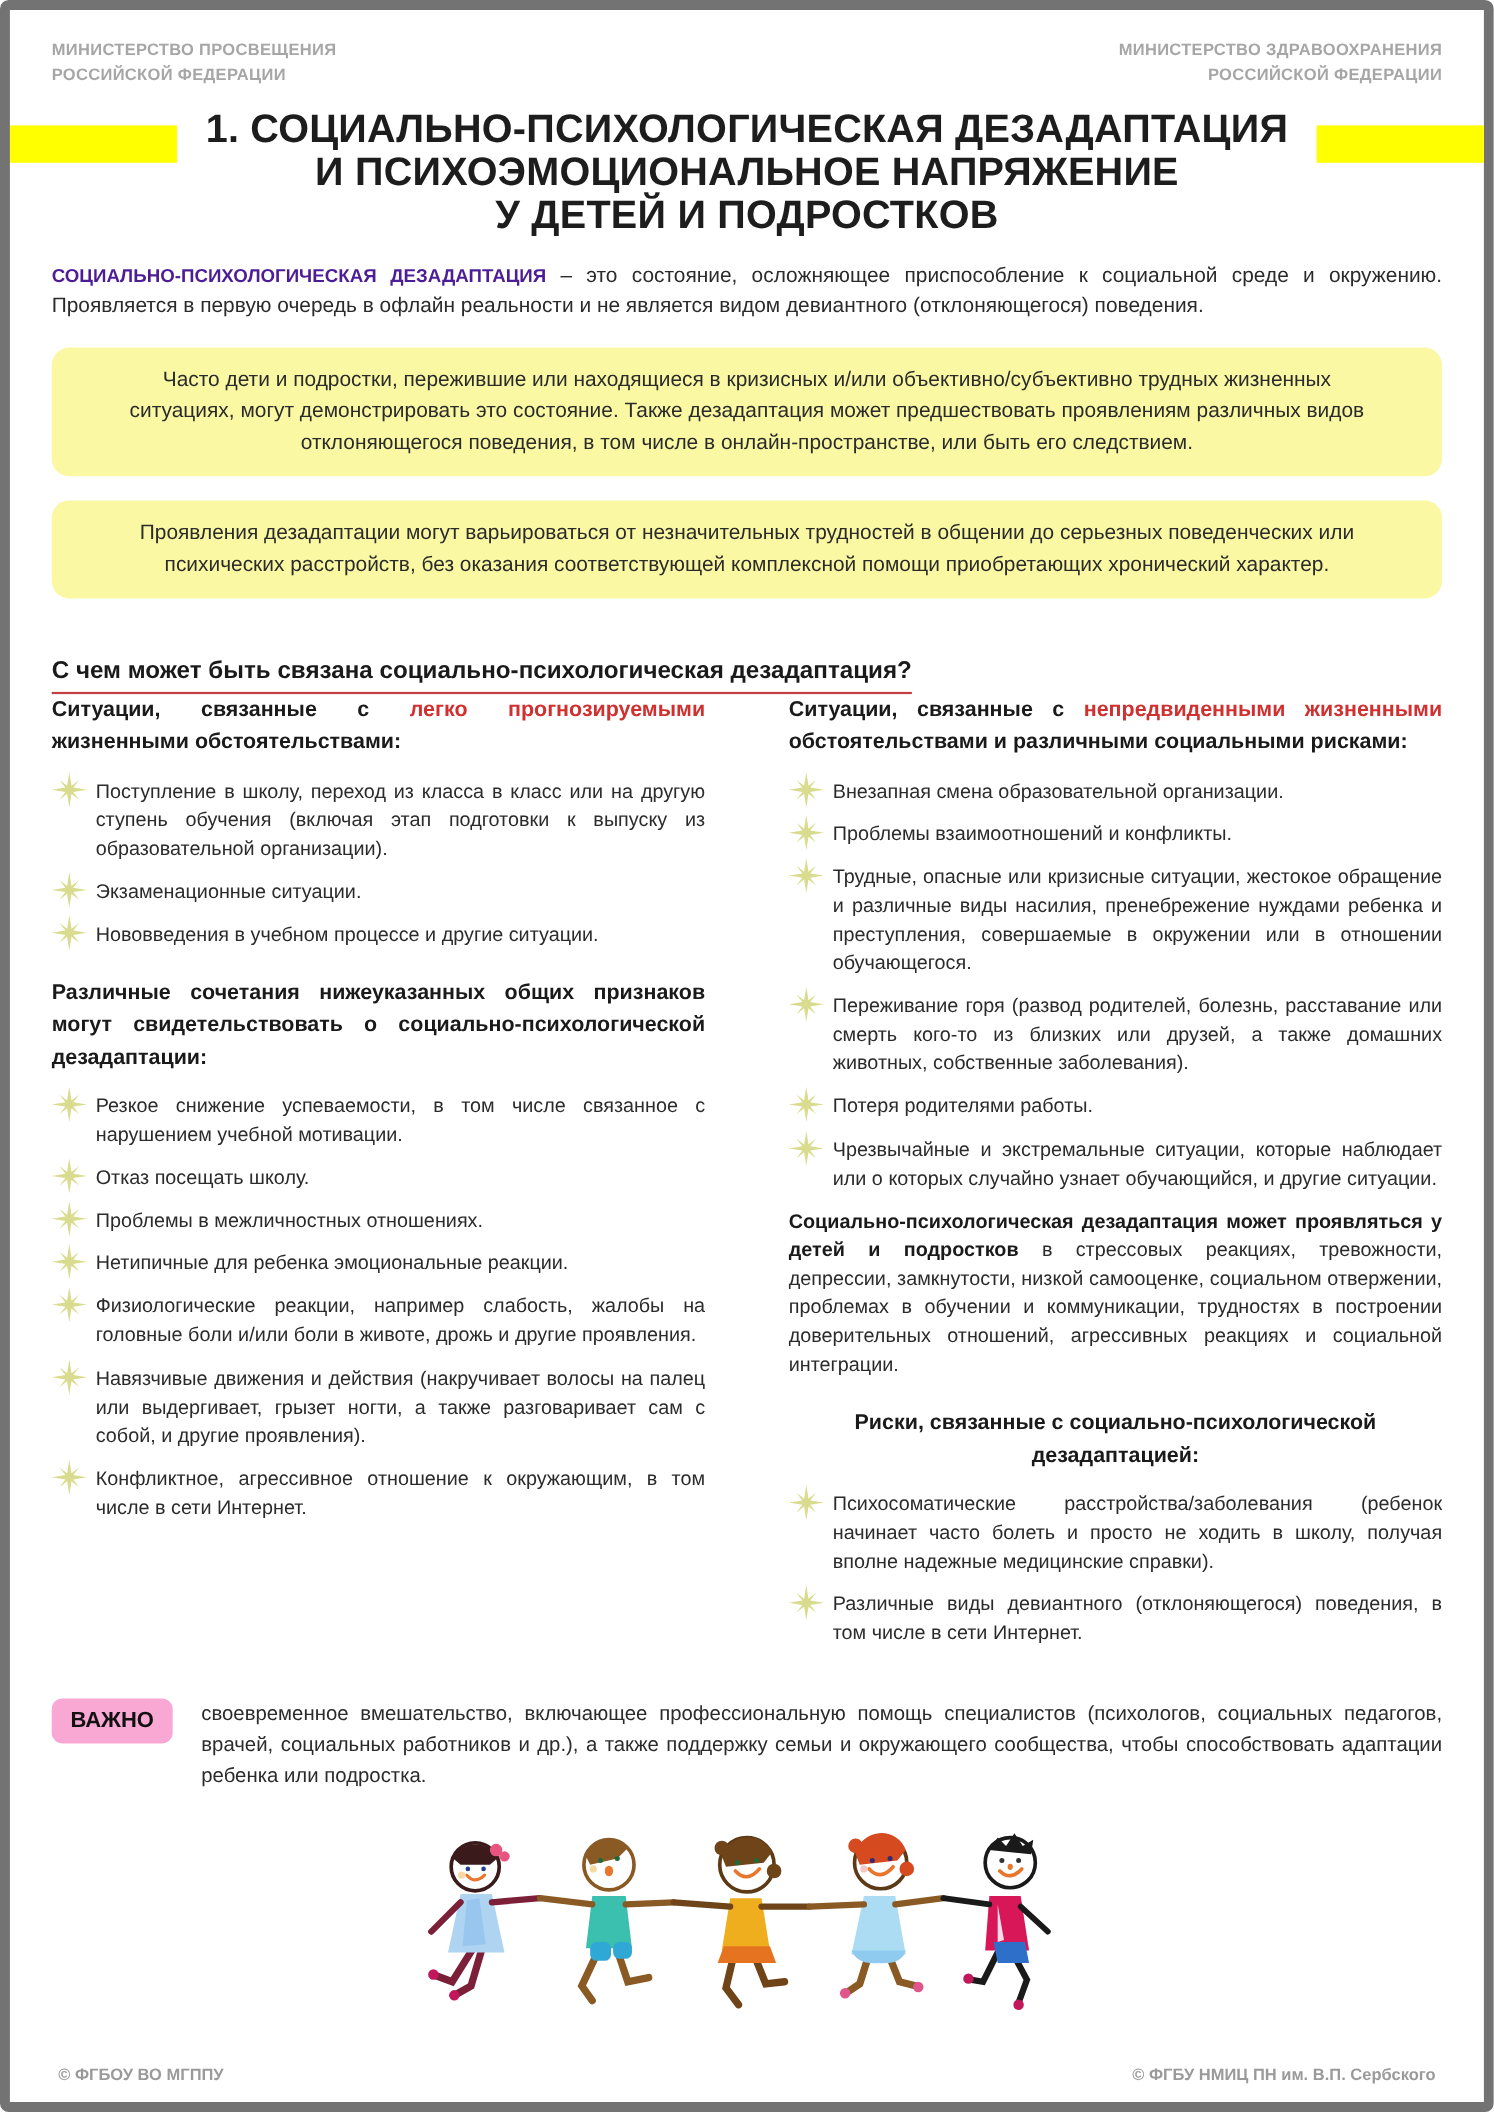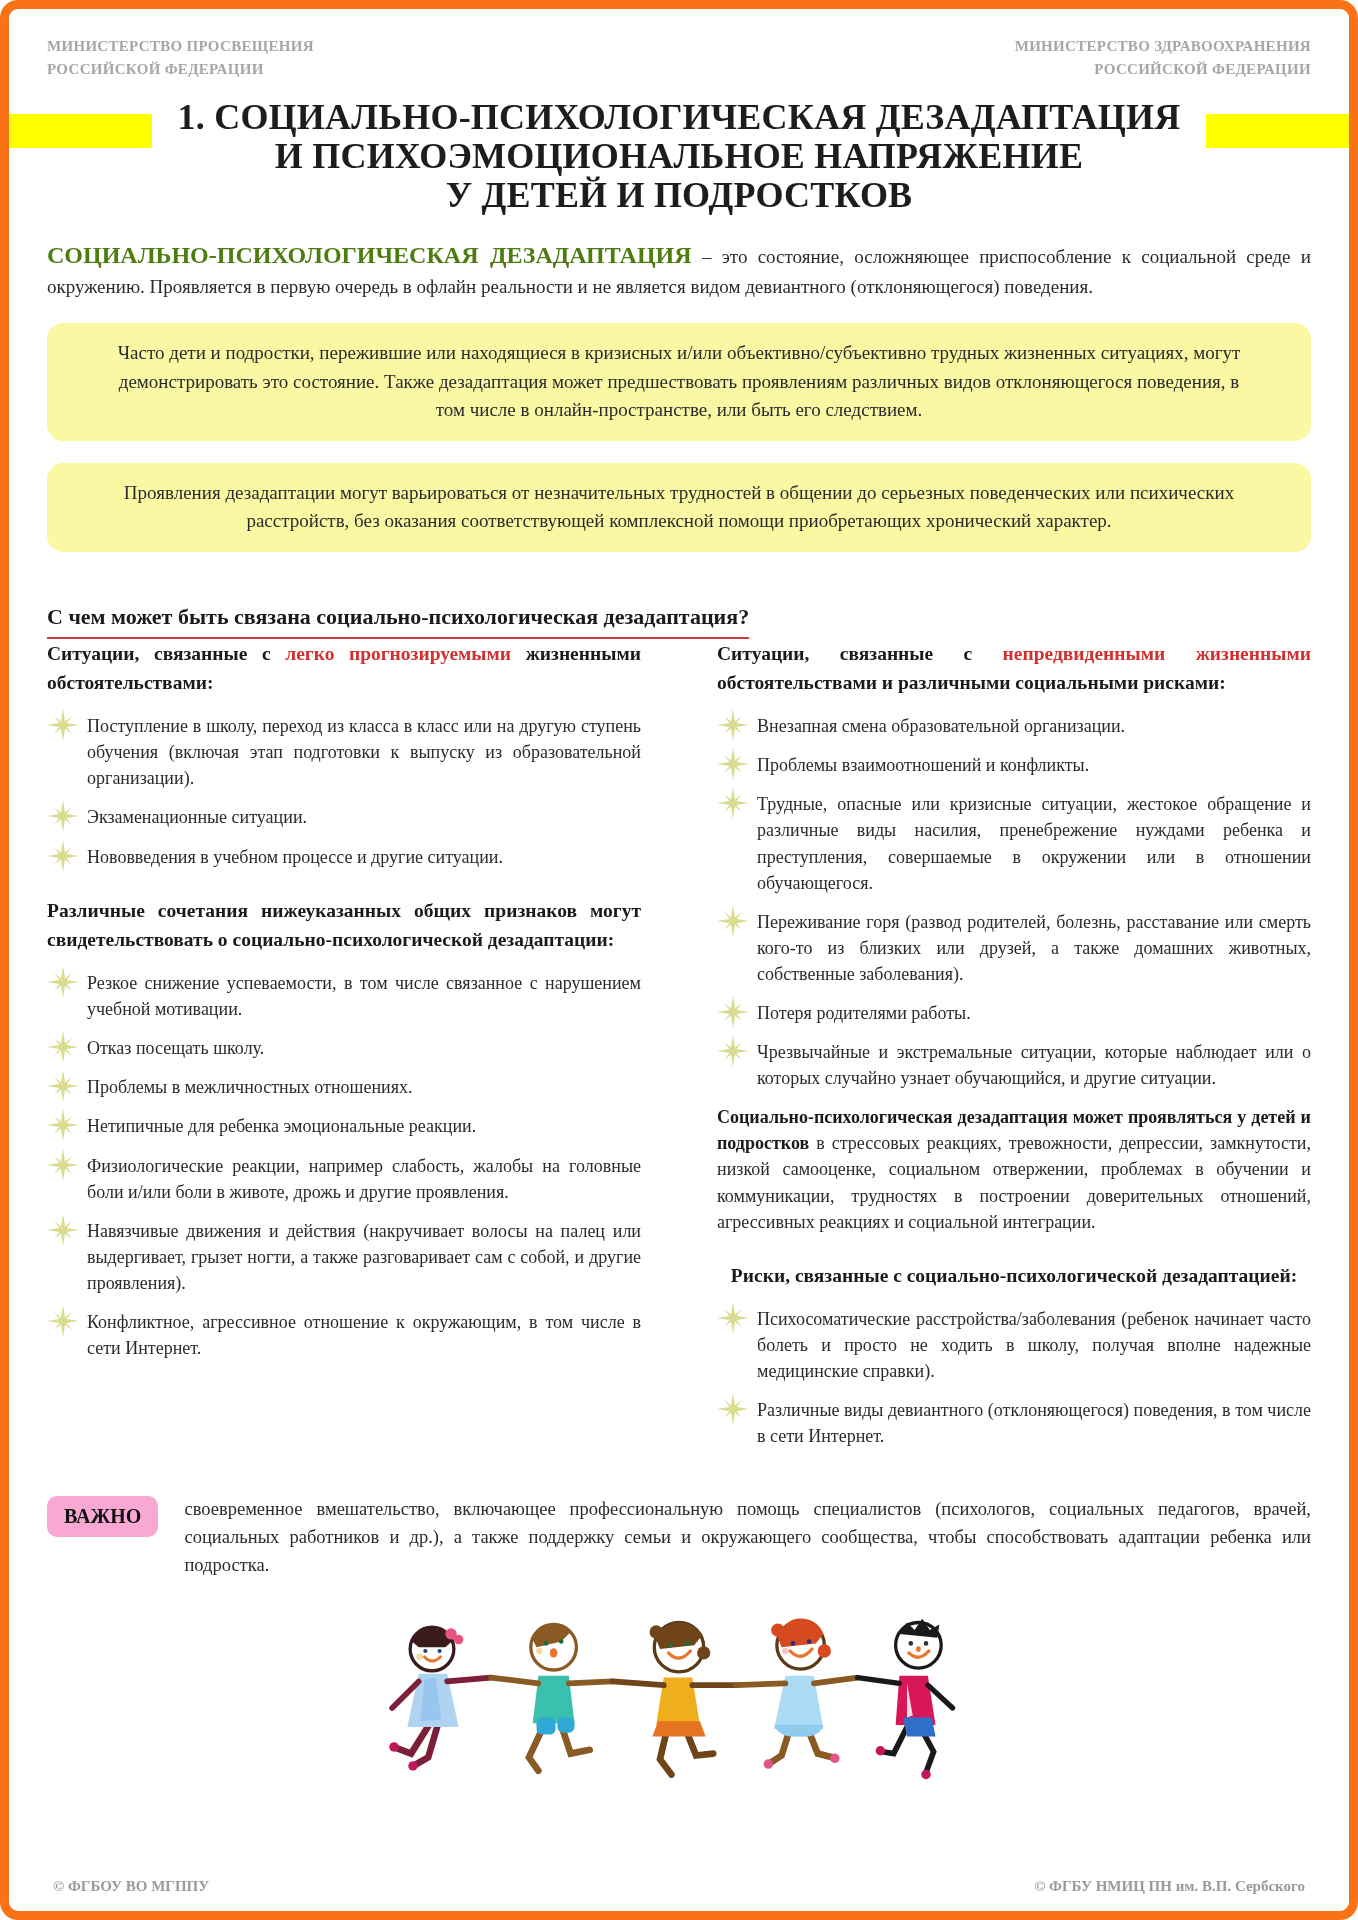--- a/index.html
+++ b/index.html
@@ -1,35 +1,35 @@
 <!DOCTYPE html>
 <html lang="ru"><head>
 <meta charset="utf-8">
 <style>
   html,body{margin:0;padding:0;background:#ffffff;}
   body{font-family:"Liberation Sans","DejaVu Sans",sans-serif;color:#2b2b2b;}
   .page{
     position:relative;width:1358px;height:1920px;box-sizing:border-box;
-    border:9px solid #f97316;border-radius:18px;background:#fff;
-    overflow:hidden;display:flex;flex-direction:column;font-family:Liberation Serif, serif;
+    border:9px solid #737373;border-radius:8px;background:#fff;
+    overflow:hidden;display:flex;flex-direction:column;
   }
   .inner{padding:0 38px;display:flex;flex-direction:column;flex:1;}
   
   .ministries{display:flex;justify-content:space-between;margin-top:26px;}
   .ministry{font-size:15px;font-weight:bold;color:#A6A6A6;line-height:1.5;letter-spacing:.3px;}
   .ministry.right{text-align:right;}
   
   .title-wrap{position:relative;margin-top:16px;}
   .title-stripe{position:absolute;left:-38px;right:-38px;top:18px;height:34px;background:#FFFF00;}
   h1.title{position:relative;z-index:1;width:fit-content;margin:0 auto;background:#fff;
     padding:2px 26px;text-align:center;font-size:36px;line-height:1.08;font-weight:800;color:#1d1d1d;letter-spacing:.2px;}
   .t-line{display:block;}
   
   .intro{margin:20px 0 0 0;font-size:19px;line-height:1.5;text-align:justify;}
-  .intro-lead{color:#4d7c0f;font-weight:800;font-size:24px;}
+  .intro-lead{color:#4c1d95;font-weight:800;font-size:17px;}
   
   .note-box{background:#FAF8A3;border-radius:16px;margin-top:22px;padding:16px 60px;
     font-size:19px;line-height:1.5;text-align:center;color:#2b2b2b;}
   
   .question{margin:52px 0 0 0;font-size:22px;font-weight:800;color:#1a1a1a;width:fit-content;
     border-bottom:2px solid #C44040;padding-bottom:7px;}
   
   .columns{display:grid;grid-template-columns:1fr 1fr;column-gap:76px;}
   h3.col-head{font-size:19.5px;font-weight:800;color:#1a1a1a;line-height:1.5;margin:0 0 16px 0;text-align:justify;}
   h3.col-head.no-justify{text-align:center;}

